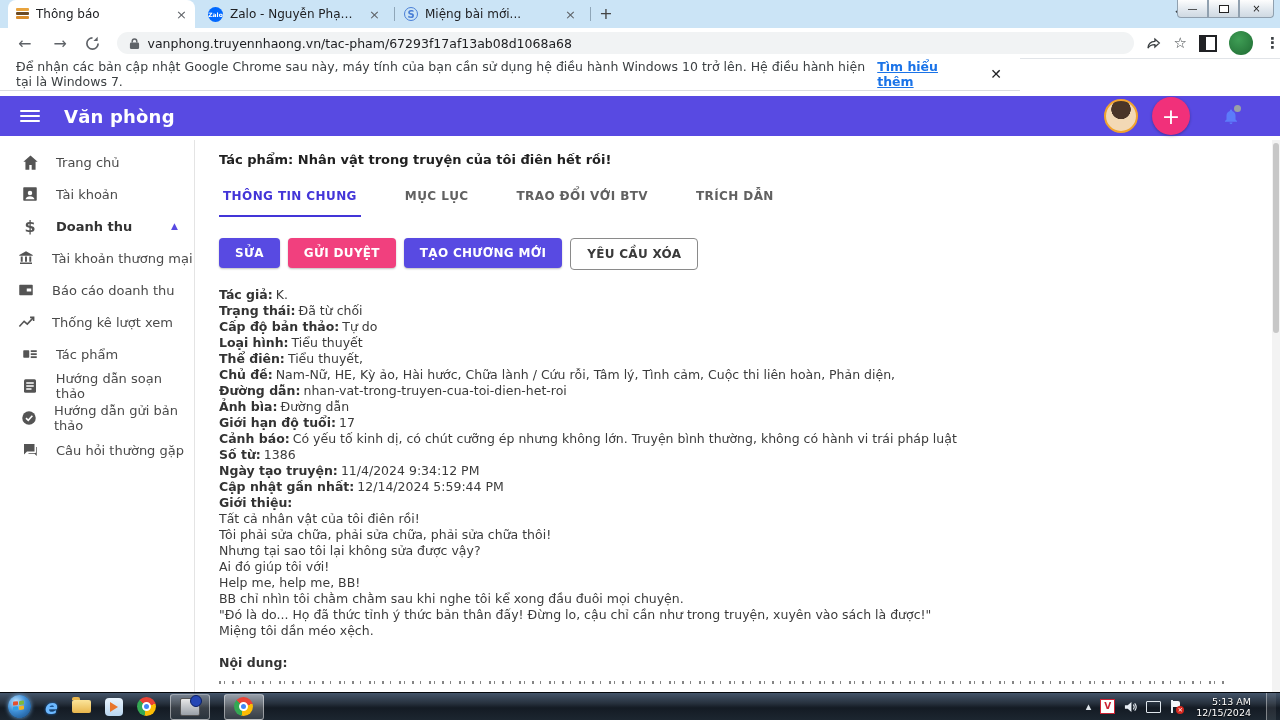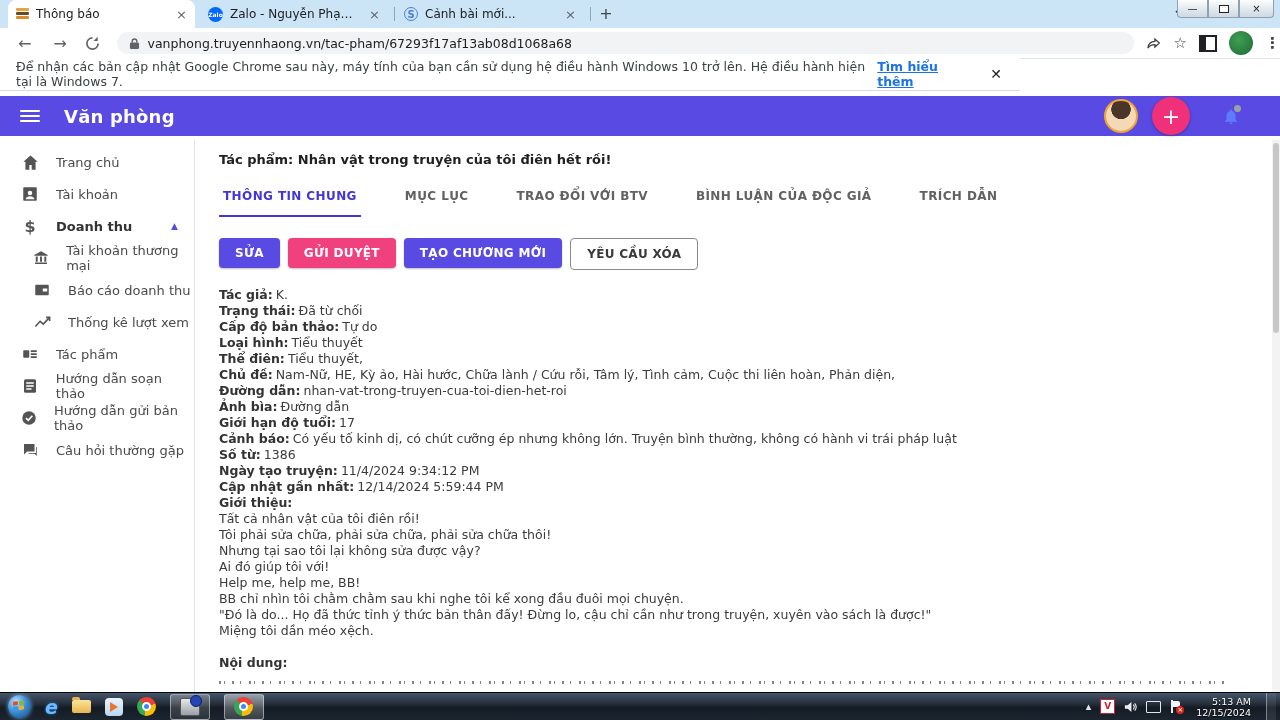--- a/index.html
+++ b/index.html
@@ -65,21 +65,21 @@
   .plusbtn{width:38px;height:38px;border-radius:50%;background:#F1307A;color:#fff;font-size:22px;
            display:flex;align-items:center;justify-content:center;box-shadow:0 1px 3px rgba(0,0,0,.3);}
   .bellwrap{position:relative;margin-left:18px;}
   .belldot{position:absolute;right:-1px;top:-2px;width:7px;height:7px;border-radius:50%;background:#9aa0a6;}
 
   
   .sidebar{position:absolute;left:0;top:140px;width:195px;bottom:28px;background:#fff;
            border-right:1px solid #e4e4e4;padding-top:6px;box-sizing:border-box;}
   .srow{height:32px;display:flex;align-items:center;padding-left:20px;gap:16px;
         font-size:13px;color:#4a4a4a;cursor:pointer;}
-  .srow.sub{padding-left:32px;}
+  .srow.sub{padding-left:16px;}
   .srow.boldrow{font-weight:bold;color:#333;}
   .sic{width:20px;height:20px;display:flex;align-items:center;justify-content:center;color:#545454;}
   .caret{margin-left:auto;margin-right:16px;color:#584AE2;font-size:9px;}
 
   
   .main{position:absolute;left:196px;top:140px;right:8px;bottom:28px;background:#fff;
         padding:12px 0 0 23px;box-sizing:border-box;overflow:hidden;}
   .ptitle{font-size:13px;font-weight:bold;color:#212121;}
   .tabs{display:flex;gap:40px;margin-top:22px;font-size:12px;font-weight:600;
         letter-spacing:.4px;color:#616161;}
@@ -164,21 +164,21 @@
       <span class="tx">×</span>
     </div>
     <div class="tab" style="left:200px;width:188px;">
       <span class="zalo-ic">Zalo</span>
       <span class="ttl">Zalo - Nguyễn Phạm Gia Kỳ</span>
       <span class="tx">×</span>
     </div>
     <span class="tabsep" style="left:394px;"></span>
     <div class="tab" style="left:396px;width:188px;">
       <span class="s-ic">S</span>
-      <span class="ttl">Cảnh bài mới...</span>
+      <span class="ttl">Miệng bài mới...</span>
       <span class="tx">×</span>
     </div>
     <span class="tabsep" style="left:590px;"></span>
     <div class="newtab">+</div>
     <div class="chev">
       <svg width="12" height="12" viewBox="0 0 12 12">
           <polyline points="2,4 6,8 10,4" fill="none" stroke="#3c4043" stroke-width="1.6"></polyline>
         </svg>
     </div>
     <div class="winctl">
@@ -336,21 +336,20 @@
     </div>
   </div>
 
   <div class="main">
     <div class="ptitle">Tác phẩm: Nhân vật trong truyện của tôi điên hết rồi!</div>
 
     <div class="tabs">
       <span class="tabitem active">THÔNG TIN CHUNG</span>
       <span class="tabitem">MỤC LỤC</span>
       <span class="tabitem">TRAO ĐỔI VỚI BTV</span>
-      <span class="tabitem">BÌNH LUẬN CỦA ĐỘC GIẢ</span>
       <span class="tabitem">TRÍCH DẪN</span>
     </div>
 
     <div class="btnrow">
       <div class="btn primary">SỬA</div>
       <div class="btn pink">GỬI DUYỆT</div>
       <div class="btn primary">TẠO CHƯƠNG MỚI</div>
       <div class="btn outline">YÊU CẦU XÓA</div>
     </div>
 

